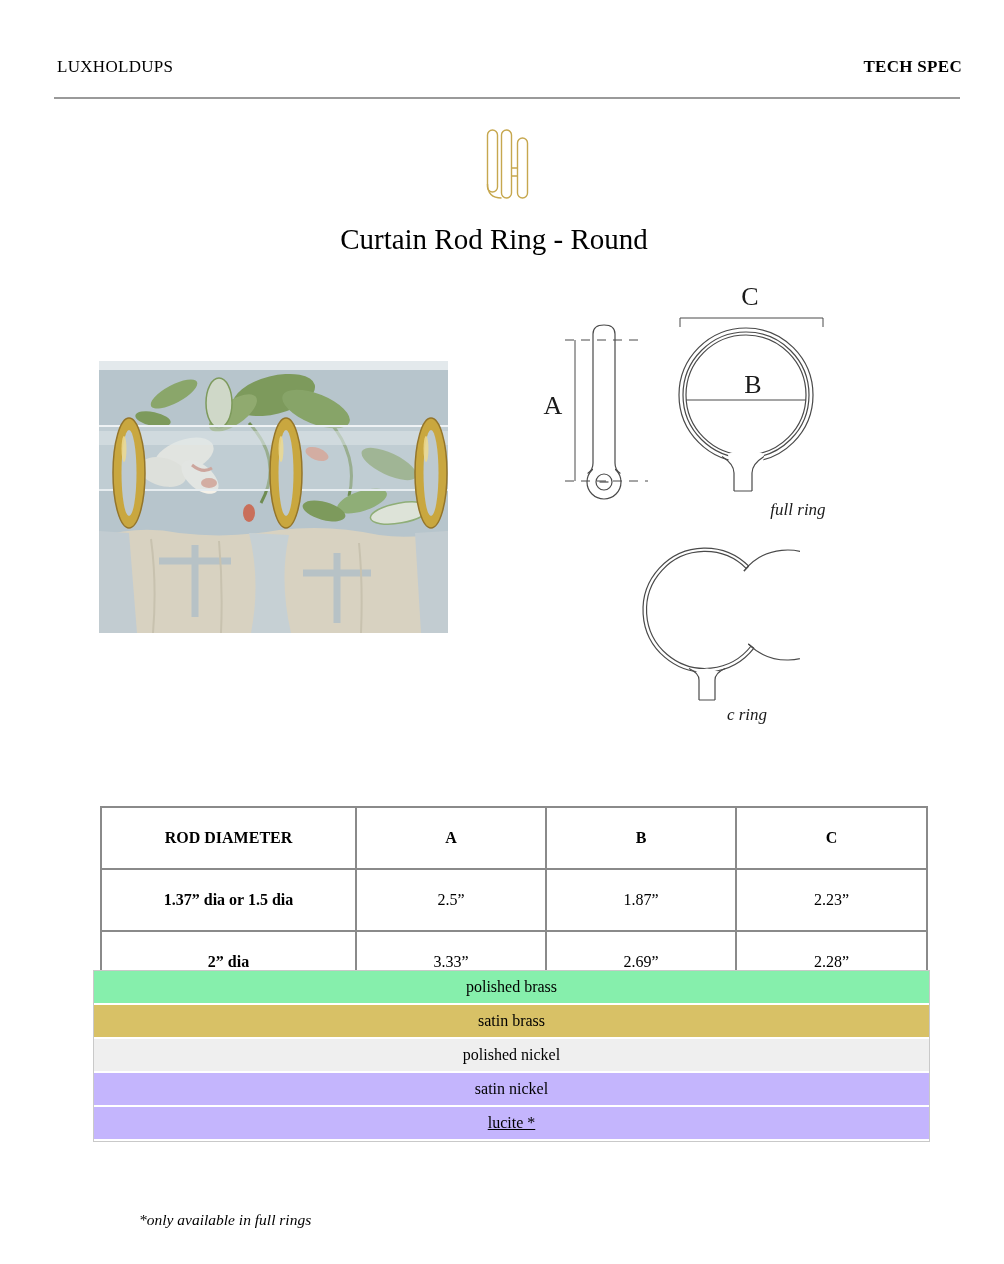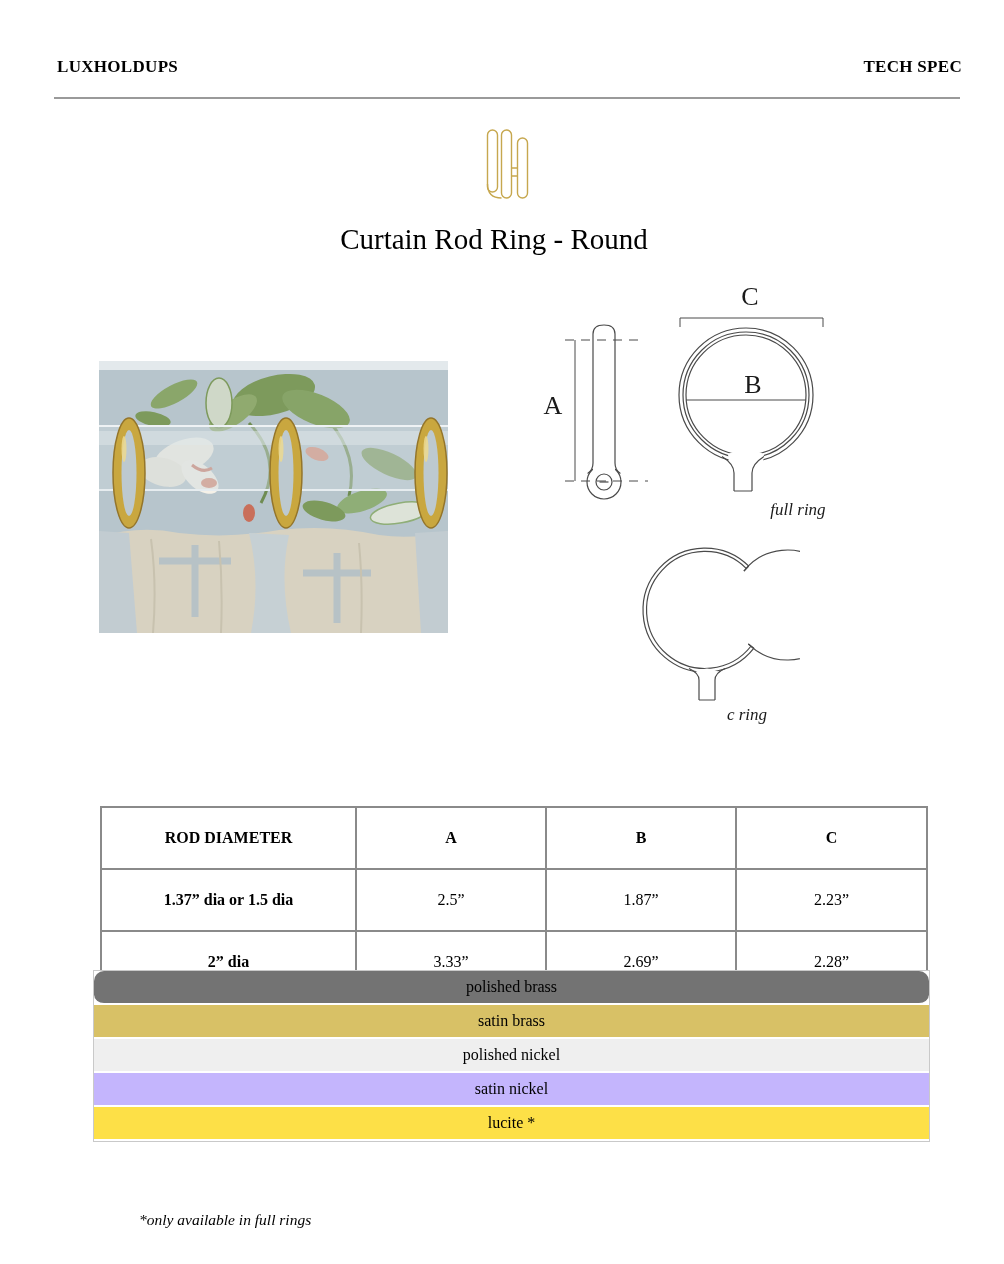--- a/index.html
+++ b/index.html
@@ -1,20 +1,20 @@
 <!DOCTYPE html>
 <html><head>
 <meta charset="utf-8">
 <style>
   html,body{margin:0;padding:0;background:#ffffff;}
   .page{
     position:relative;width:1004px;height:1264px;background:#ffffff;
     font-family:"Liberation Serif","DejaVu Serif",serif;color:#000;overflow:hidden;
   }
-  .header-brand{position:absolute;left:57px;top:57px;font-weight:bold;font-size:17px;letter-spacing:.3px;}
+  .header-brand{position:absolute;left:57px;top:57px;font-weight:normal;font-size:17px;letter-spacing:.3px;}
   .header-doc{position:absolute;right:42px;top:57px;font-weight:bold;font-size:17px;letter-spacing:.3px;}
   .header-rule{position:absolute;left:54px;right:44px;top:97px;border-top:2px solid #9a9a9a;height:0;}
   .logo{position:absolute;left:486px;top:126px;width:56px;height:78px;}
   .title{position:absolute;left:0;right:16px;top:223px;text-align:center;font-size:29px;}
   .photo{position:absolute;left:99px;top:361px;width:349px;height:272px;}
   .sideview{position:absolute;left:540px;top:313px;}
   .fullring{position:absolute;left:658px;top:285px;}
   .cring{position:absolute;left:635px;top:528px;}
   .drawing-text{font-family:"Liberation Serif","DejaVu Serif",serif;}
   .dim-table{
@@ -191,22 +191,22 @@
       <tr>
         <td class="rowlabel">2” dia</td>
         <td>3.33”</td>
         <td>2.69”</td>
         <td>2.28”</td>
       </tr>
     </tbody>
   </table>
 
   <div class="fin-table">
-    <div class="fin-row" style="background-color: #737373; border-radius: 10px;">polished brass</div>
+    <div class="fin-row" style="background-color: #86efac;">polished brass</div>
     <div class="fin-row" style="background-color: rgb(216, 193, 102);">satin brass</div>
     <div class="fin-row" style="background-color: rgb(239, 239, 239);">polished nickel</div>
     <div class="fin-row" style="background-color: #c4b5fd;">satin nickel</div>
-    <div class="fin-row" style="background-color: #fde047;">lucite *</div>
+    <div class="fin-row" style="background-color: #c4b5fd; text-decoration: underline;">lucite *</div>
   </div>
 
   <div class="footnote">*only available in full rings</div>
 
 </div>
 
 </body></html>

